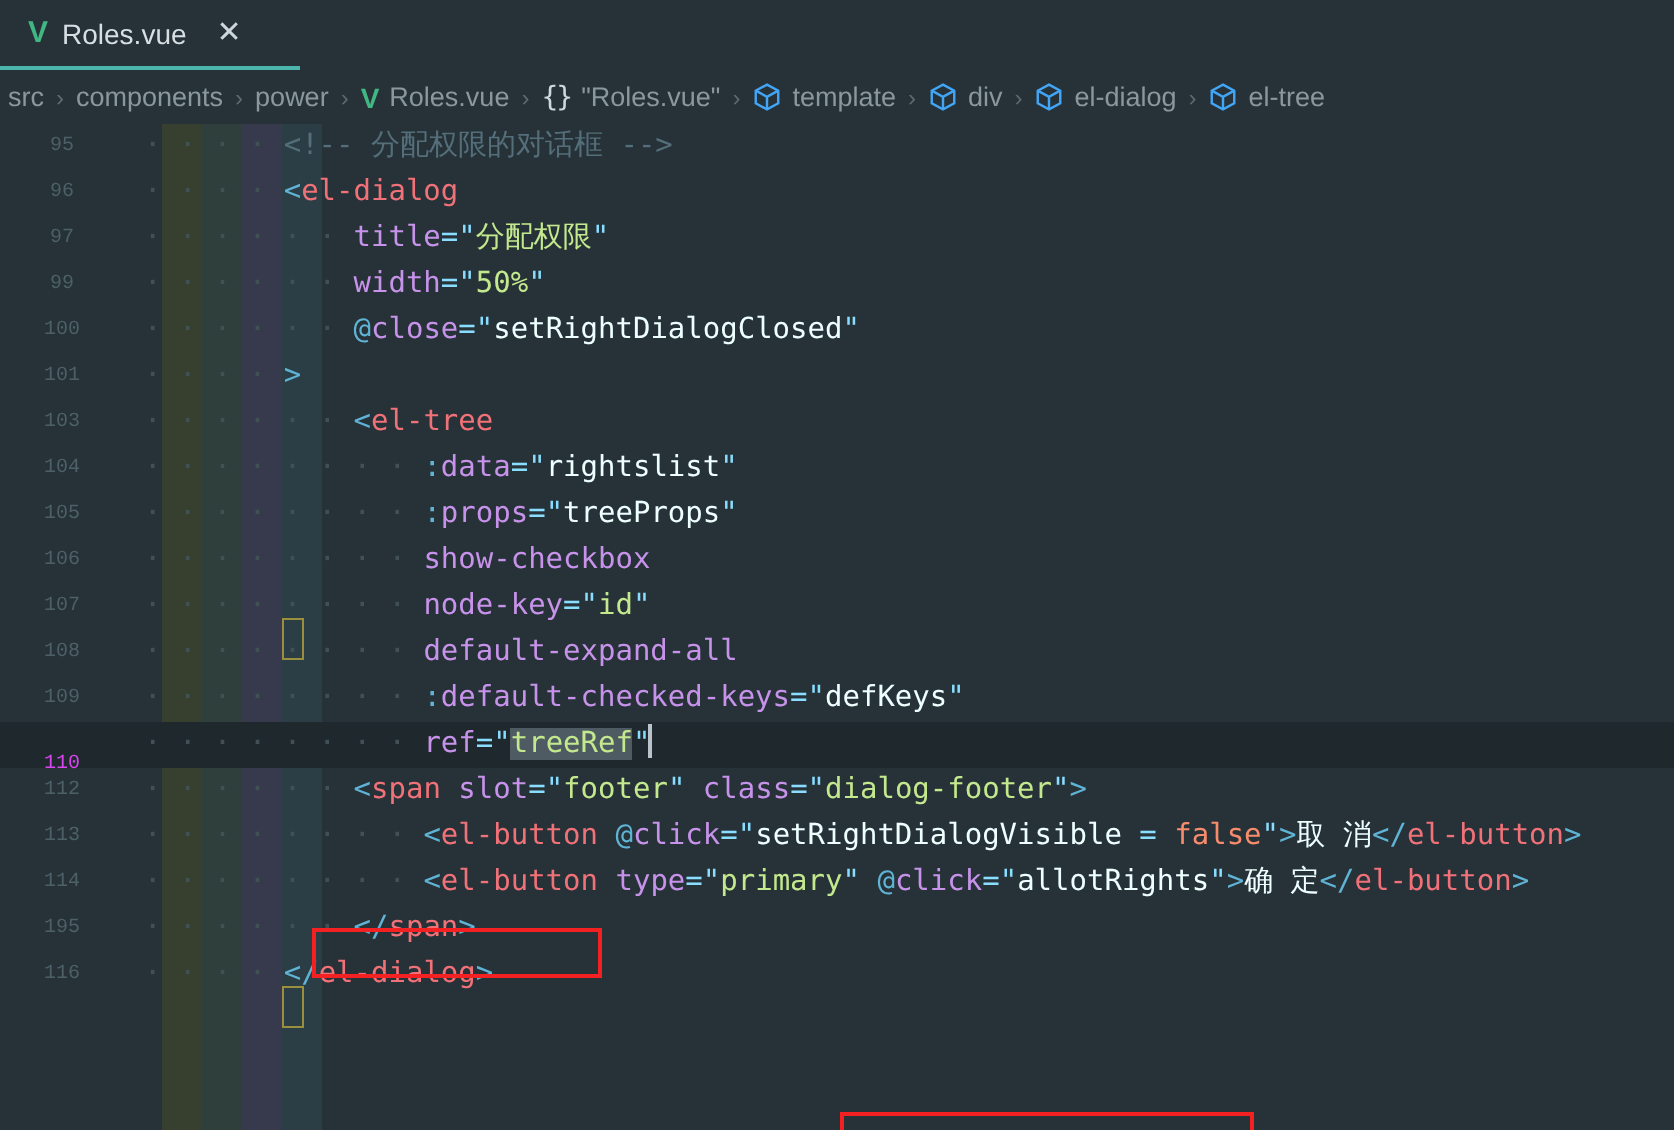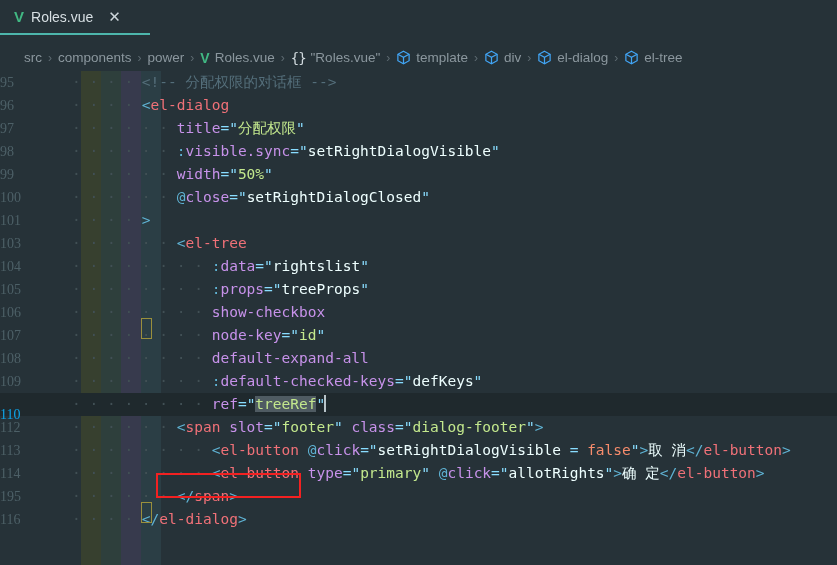--- a/index.html
+++ b/index.html
@@ -36,24 +36,24 @@
   .tab-close {
     font-family:"Liberation Sans",sans-serif;
     font-size:15px; color:#cdd6db; margin-left:8px;
     line-height:1; cursor:pointer;
   }
 
   
   #breadcrumb {
     height:27px; background:#263238;
     display:flex; align-items:center;
-    padding-left:24px; gap:0;
+    padding-left:4px; gap:0;
     font-family:"Liberation Sans",sans-serif;
     font-size:13.5px; color:#77848b;
-    white-space:nowrap; overflow:hidden;margin-top:9px;
+    white-space:nowrap; overflow:hidden;
   }
   .crumb { display:flex; align-items:center; gap:5px; }
   .crumb-label { color:#8b979e; }
   .crumb-sep { color:#5d6a71; padding:0 6px; font-size:12px; }
   .ico-vue {
     font-family:"Liberation Sans",sans-serif;
     font-weight:700; font-size:14px; color:#41b883; line-height:1;
   }
   .ico-brace {
     font-family:"DejaVu Sans Mono",monospace;
@@ -69,26 +69,26 @@
     font-size:14.5px;
     line-height:23px;
   }
   .row {
     position:relative; height:23px;
     display:flex; align-items:center;
     white-space:pre;
   }
   .row.active { background:#1f292d; }
   .lineno {
-    width:72px; flex:0 0 72px; text-align:left;
+    width:72px; flex:0 0 72px; text-align:center;
     padding-right:10px;
-    color:#4d6067; font-size:14px;
-    font-family:Liberation Serif, serif;
-  }
-  .row.active .lineno { color:#0ea5e9;margin-top:20px; }
+    color:#4d6067; font-size:10px;
+    font-family:Liberation Mono, monospace;
+  }
+  .row.active .lineno { color:#d946ef;margin-top:20px; }
 
   
   #bands { position:absolute; left:0; top:0; width:100%; height:100%; pointer-events:none; }
   .band { position:absolute; top:0; bottom:0; }
 
   .code { position:relative; flex:1; padding-left:0; }
 
   
   .dot { color:#415055; }
 
@@ -199,21 +199,20 @@
   <div id="bands">
       <div class="band" style="left: 81px; width: 20px; background: rgb(55, 64, 47);"></div>
       <div class="band" style="left: 101px; width: 20px; background: rgb(46, 63, 60);"></div>
       <div class="band" style="left: 121px; width: 20px; background: rgb(55, 58, 77);"></div>
       <div class="band" style="left: 141px; width: 20px; background: rgb(43, 62, 69);"></div>
     </div>
   <div id="rows">
       <div class="row"><div class="lineno">95</div><div class="code"><span class="dot">·&nbsp;·&nbsp;·&nbsp;·&nbsp;</span><span class="t-comment">&lt;!-- 分配权限的对话框 --&gt;</span></div></div>
       <div class="row"><div class="lineno">96</div><div class="code"><span class="dot">·&nbsp;·&nbsp;·&nbsp;·&nbsp;</span><span class="t-punct">&lt;</span><span class="t-tag">el-dialog</span></div></div>
       <div class="row"><div class="lineno">97</div><div class="code"><span class="dot">·&nbsp;·&nbsp;·&nbsp;·&nbsp;·&nbsp;·&nbsp;</span><span class="t-attr">title</span><span class="t-op">=</span><span class="t-quote">"</span><span class="t-string">分配权限</span><span class="t-quote">"</span></div></div>
-      <div class="row"><div class="lineno">98</div><div class="code"><span class="dot">·&nbsp;·&nbsp;·&nbsp;·&nbsp;·&nbsp;·&nbsp;</span><span class="t-punct">:</span><span class="t-attr">visible.sync</span><span class="t-op">=</span><span class="t-quote">"</span><span class="t-text">setRightDialogVisible</span><span class="t-quote">"</span></div></div>
       <div class="row"><div class="lineno">99</div><div class="code"><span class="dot">·&nbsp;·&nbsp;·&nbsp;·&nbsp;·&nbsp;·&nbsp;</span><span class="t-attr">width</span><span class="t-op">=</span><span class="t-quote">"</span><span class="t-string">50%</span><span class="t-quote">"</span></div></div>
       <div class="row"><div class="lineno">100</div><div class="code"><span class="dot">·&nbsp;·&nbsp;·&nbsp;·&nbsp;·&nbsp;·&nbsp;</span><span class="t-punct">@</span><span class="t-attr">close</span><span class="t-op">=</span><span class="t-quote">"</span><span class="t-text">setRightDialogClosed</span><span class="t-quote">"</span></div></div>
       <div class="row"><div class="lineno">101</div><div class="code"><span class="dot">·&nbsp;·&nbsp;·&nbsp;·&nbsp;</span><span class="t-punct">&gt;</span></div></div>
       <div class="row"><div class="lineno">103</div><div class="code"><span class="dot">·&nbsp;·&nbsp;·&nbsp;·&nbsp;·&nbsp;·&nbsp;</span><span class="t-punct">&lt;</span><span class="t-tag">el-tree</span></div></div>
       <div class="row"><div class="lineno">104</div><div class="code"><span class="dot">·&nbsp;·&nbsp;·&nbsp;·&nbsp;·&nbsp;·&nbsp;·&nbsp;·&nbsp;</span><span class="t-punct">:</span><span class="t-attr">data</span><span class="t-op">=</span><span class="t-quote">"</span><span class="t-text">rightslist</span><span class="t-quote">"</span></div></div>
       <div class="row"><div class="lineno">105</div><div class="code"><span class="dot">·&nbsp;·&nbsp;·&nbsp;·&nbsp;·&nbsp;·&nbsp;·&nbsp;·&nbsp;</span><span class="t-punct">:</span><span class="t-attr">props</span><span class="t-op">=</span><span class="t-quote">"</span><span class="t-text">treeProps</span><span class="t-quote">"</span></div></div>
       <div class="row"><div class="lineno">106</div><div class="code"><span class="dot">·&nbsp;·&nbsp;·&nbsp;·&nbsp;·&nbsp;·&nbsp;·&nbsp;·&nbsp;</span><span class="t-attr">show-checkbox</span></div></div>
       <div class="row"><div class="lineno">107</div><div class="code"><span class="dot">·&nbsp;·&nbsp;·&nbsp;·&nbsp;·&nbsp;·&nbsp;·&nbsp;·&nbsp;</span><span class="t-attr">node-key</span><span class="t-op">=</span><span class="t-quote">"</span><span class="t-string">id</span><span class="t-quote">"</span></div></div>
       <div class="row"><div class="lineno">108</div><div class="code"><span class="dot">·&nbsp;·&nbsp;·&nbsp;·&nbsp;·&nbsp;·&nbsp;·&nbsp;·&nbsp;</span><span class="t-attr">default-expand-all</span></div></div>
       <div class="row"><div class="lineno">109</div><div class="code"><span class="dot">·&nbsp;·&nbsp;·&nbsp;·&nbsp;·&nbsp;·&nbsp;·&nbsp;·&nbsp;</span><span class="t-punct">:</span><span class="t-attr">default-checked-keys</span><span class="t-op">=</span><span class="t-quote">"</span><span class="t-text">defKeys</span><span class="t-quote">"</span></div></div>

